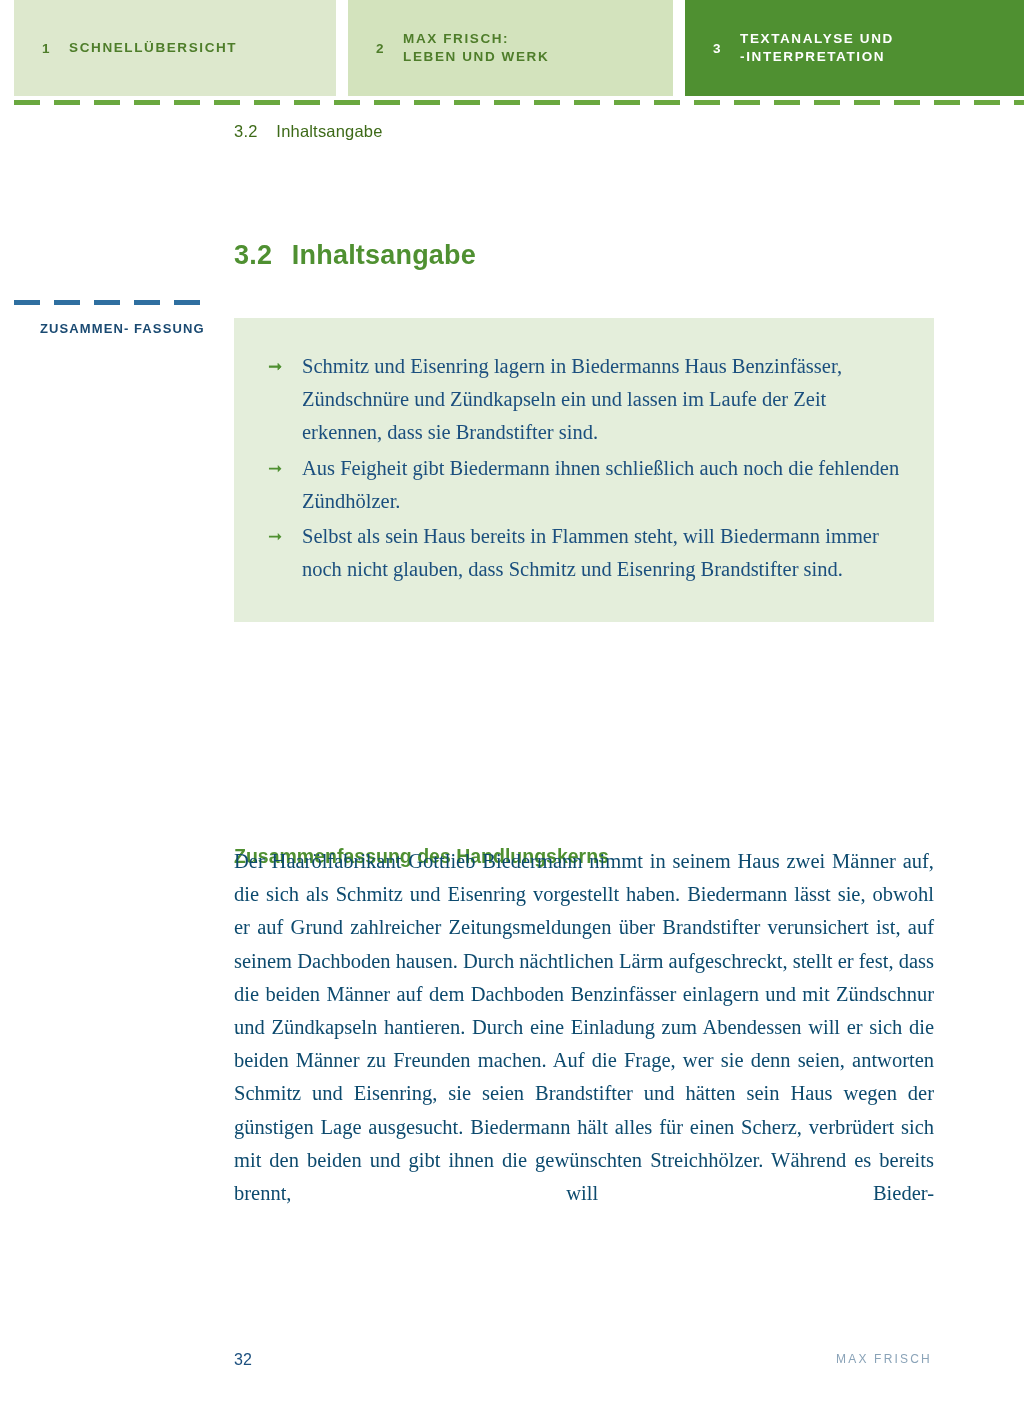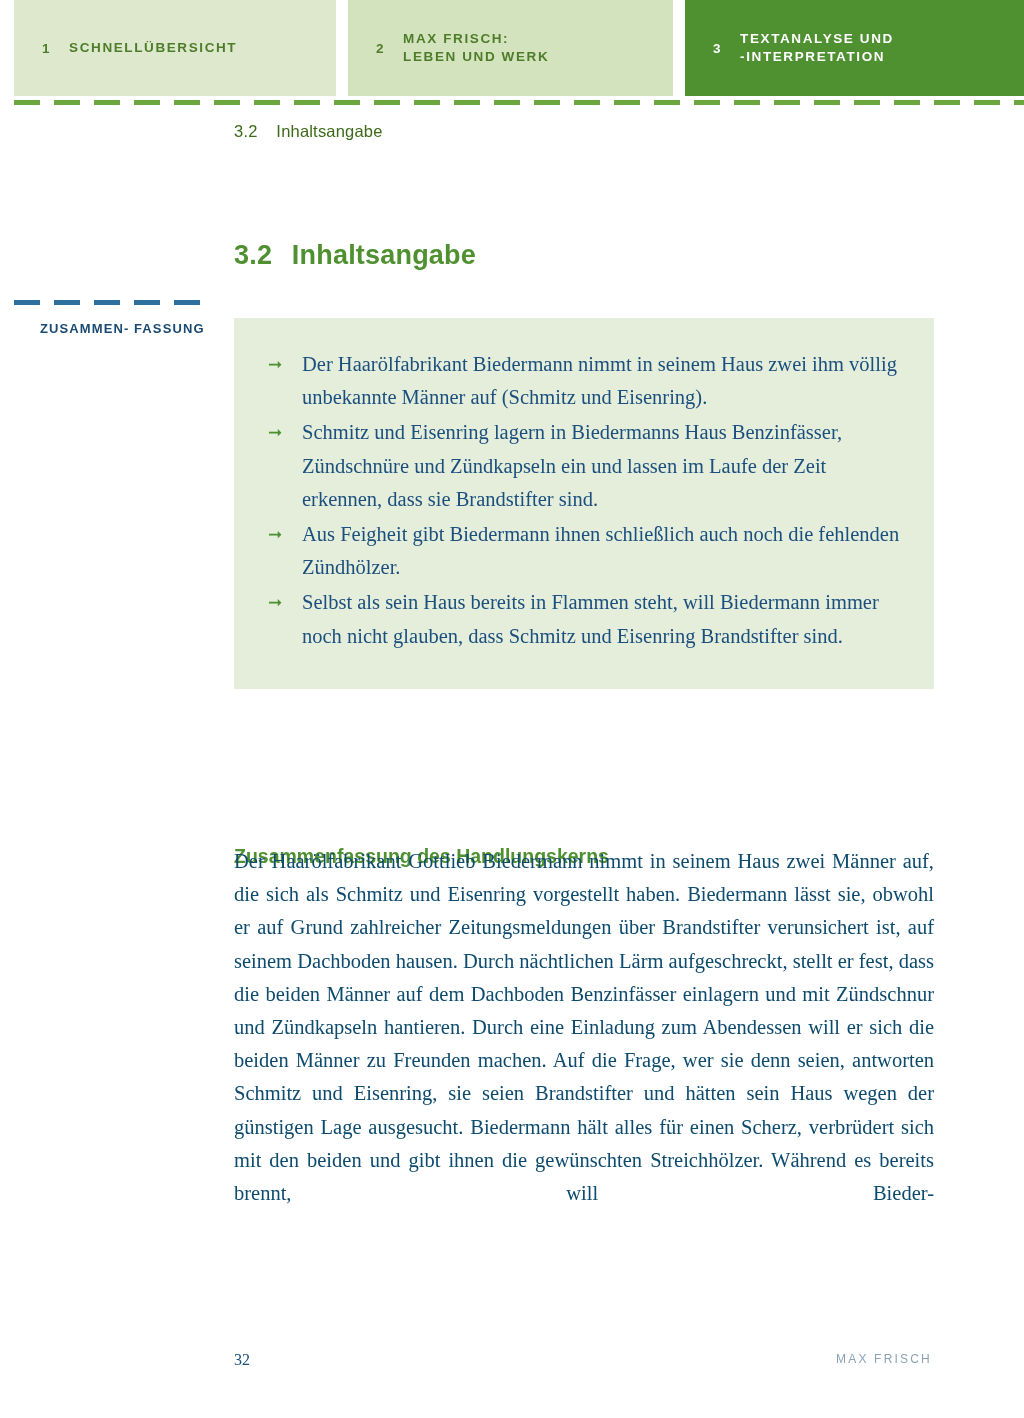--- a/index.html
+++ b/index.html
@@ -185,21 +185,20 @@
   }
 
   
   .footer-page {
     position: absolute;
     left: 234px;
     top: 1351px;
     font-size: 16px;
     color: #1b4f7e;
     font-weight: 500;
-    font-family: Liberation Serif, serif;
   }
   .footer-title {
     position: absolute;
     right: 92px;
     top: 1352px;
     font-size: 12px;
     letter-spacing: 2.2px;
     color: #8aa3b8;
   }
 
@@ -248,21 +247,20 @@
 </div>
 
 <div class="margin-note-rule"></div>
 <div class="margin-note">ZUSAMMEN-
 FASSUNG</div>
 
 <div class="summary-box">
   <ul class="summary-list">
     <li>
       <span class="arrow">➞</span>
-      <span>Der Haarölfabrikant Biedermann nimmt in seinem Haus zwei ihm völlig unbekannte Männer auf (Schmitz und Eisenring).</span>
     </li>
     <li>
       <span class="arrow">➞</span>
       <span>Schmitz und Eisenring lagern in Biedermanns Haus Benzinfässer, Zündschnüre und Zündkapseln ein und lassen im Laufe der Zeit erkennen, dass sie Brandstifter sind.</span>
     </li>
     <li>
       <span class="arrow">➞</span>
       <span>Aus Feigheit gibt Biedermann ihnen schließlich auch noch die fehlenden Zündhölzer.</span>
     </li>
     <li>

